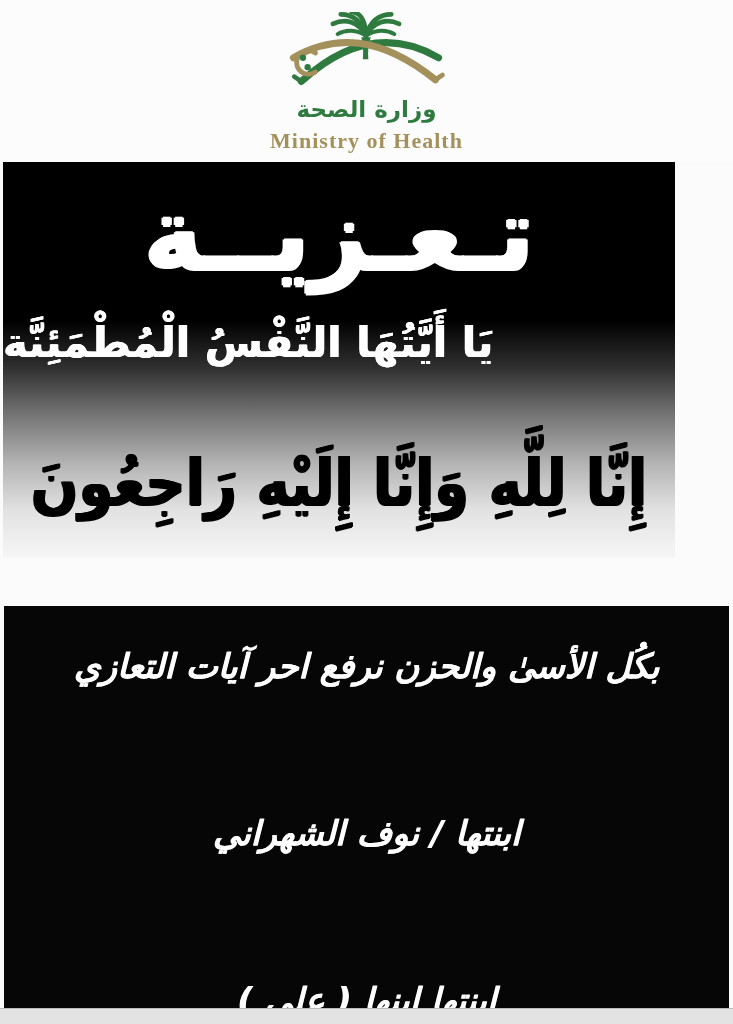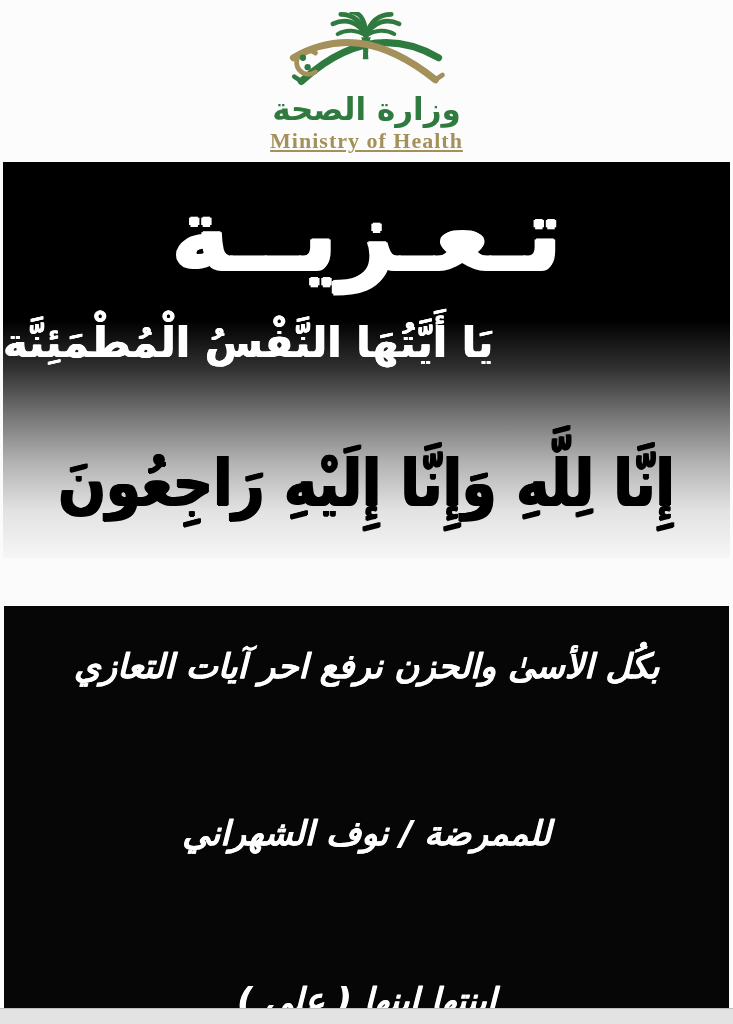--- a/index.html
+++ b/index.html
@@ -16,31 +16,31 @@
     background:var(--paper);
     overflow:hidden;
     font-family:"DejaVu Sans",sans-serif;
   }
   
   .header{position:absolute;top:0;left:0;width:733px;height:162px;background:#fcfcfc;}
   .logo{position:absolute;left:266px;top:12px;width:200px;height:82px;}
   .brand-ar{
     position:absolute;top:90px;left:0;width:733px;
     text-align:center;color:var(--green);
-    font-size:31px;font-weight:bold;line-height:38px;
+    font-size:23px;font-weight:bold;line-height:38px;
   }
   .brand-en{
     position:absolute;top:128px;left:0;width:733px;
     text-align:center;color:var(--gold);
     font-family:"Liberation Serif",serif;
-    font-size:22px;font-weight:bold;letter-spacing:1px;text-decoration:underline;
+    font-size:22px;font-weight:bold;letter-spacing:1px;
   }
   
   .art{
-    position:absolute;top:162px;left:3px;width:727px;height:396px;
+    position:absolute;top:162px;left:3px;width:672px;height:396px;
     background:linear-gradient(180deg,
       #000 0%, #000 40%,
       #303030 52%, #757575 64%,
       #b3b3b3 76%, #e2e2e2 88%, #f6f6f6 100%);
   }
   .tazia{
     position:absolute;top:2px;left:0;width:100%;
     text-align:center;color:#fff;
     font-size:100px;font-weight:bold;line-height:142px;
     text-shadow:1.5px 0 #fff,-1.5px 0 #fff,0 1.5px #fff,0 -1.5px #fff;
@@ -119,19 +119,19 @@
   </header>
 
   <section class="art">
     <div class="tazia" dir="rtl">تـعـزيــة</div>
     <div class="verse-large" dir="rtl">يَا أَيَّتُهَا النَّفْسُ الْمُطْمَئِنَّة</div>
     <div class="callig" dir="rtl">إِنَّا لِلَّهِ وَإِنَّا إِلَيْهِ رَاجِعُونَ</div>
   </section>
 
   <section class="card">
     <div class="cond-line" dir="rtl">بكُل الأسىٰ والحزن نرفع احر آيات التعازي</div>
-    <div class="cond-line" dir="rtl">للممرضة / نوف الشهراني</div>
+    <div class="cond-line" dir="rtl">ابنتها / نوف الشهراني</div>
     <div class="cond-line" dir="rtl">ابنتها ابنها ( علي )</div>
   </section>
 
   <div class="footer-strip"></div>
 
 </div>
 
 </body></html>

